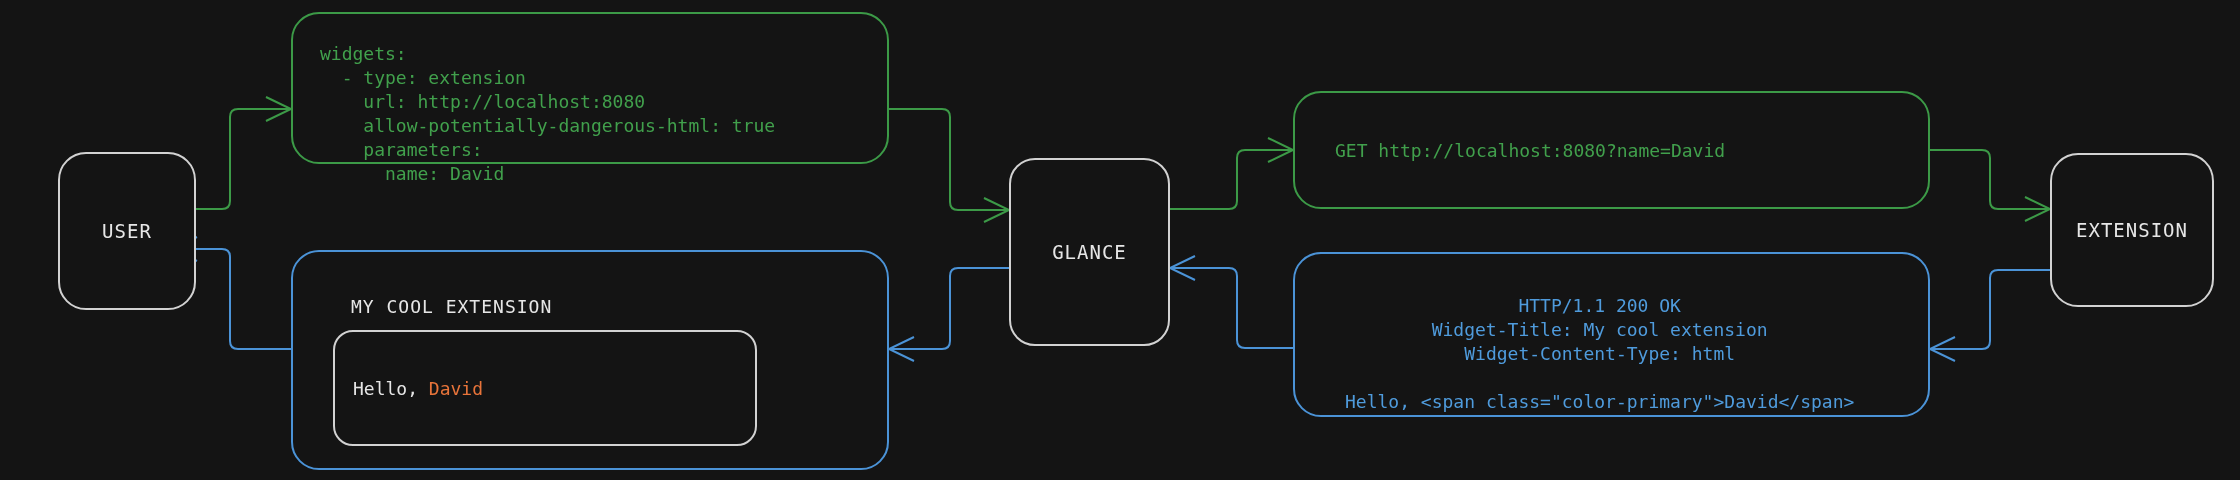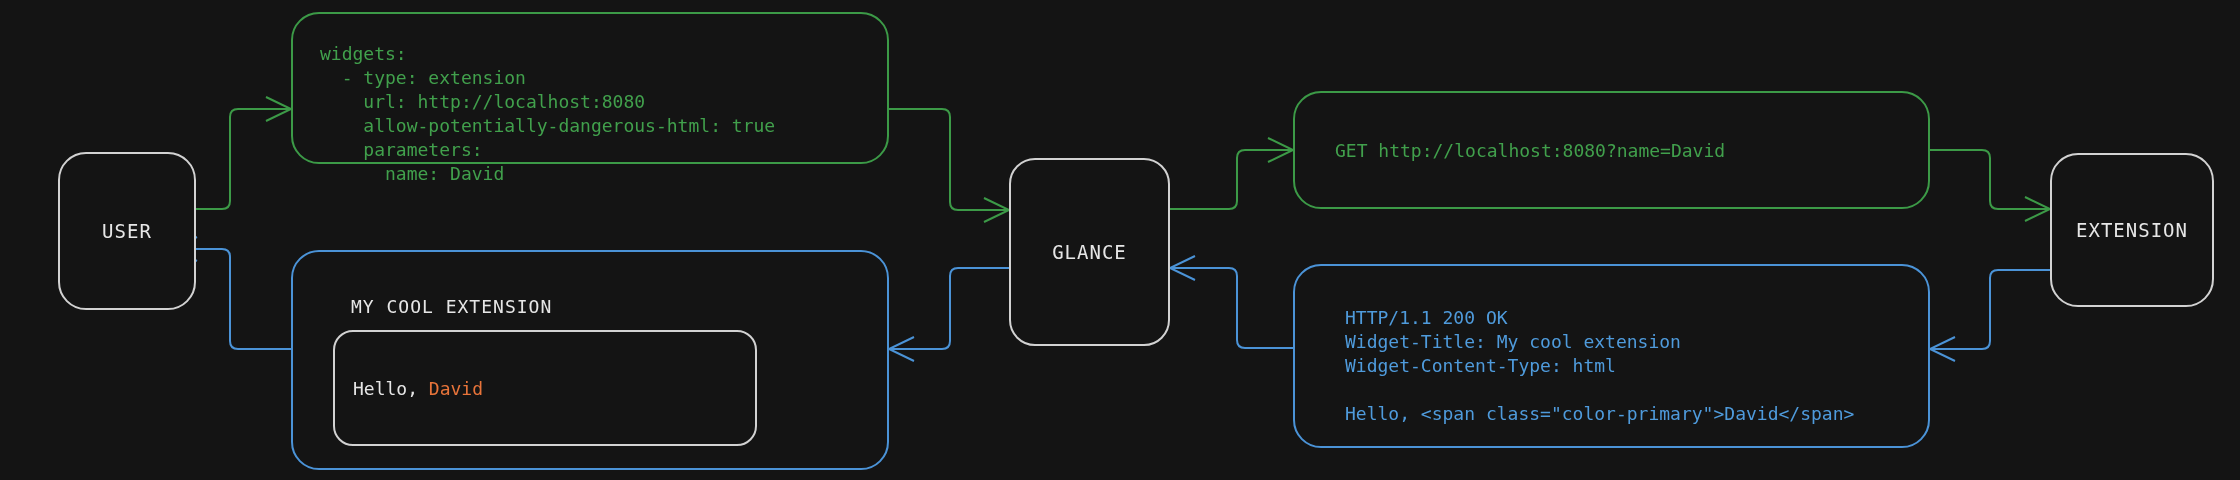--- a/index.html
+++ b/index.html
@@ -142,21 +142,21 @@
     url: http://localhost:8080
     allow-potentially-dangerous-html: true
     parameters:
       name: David</pre>
   </div>
 
   <div class="codebox green" style="left:1293px;top:91px;width:637px;height:118px;">
     <div class="request-line">GET http://localhost:8080?name=David</div>
   </div>
 
-  <div class="codebox blue" style="left:1293px;top:264px;width:637px;height:184px;">
+  <div class="codebox blue" style="left:1293px;top:252px;width:637px;height:165px;text-align:center;">
     <pre class="blue-code" style="left:50px;top:40px;">HTTP/1.1 200 OK
 Widget-Title: My cool extension
 Widget-Content-Type: html
 
 Hello, &lt;span class="color-primary"&gt;David&lt;/span&gt;</pre>
   </div>
 
   <div class="codebox blue" style="left:291px;top:250px;width:598px;height:220px;">
     <div class="widget-title">MY COOL EXTENSION</div>
     <div class="widget-inner">

